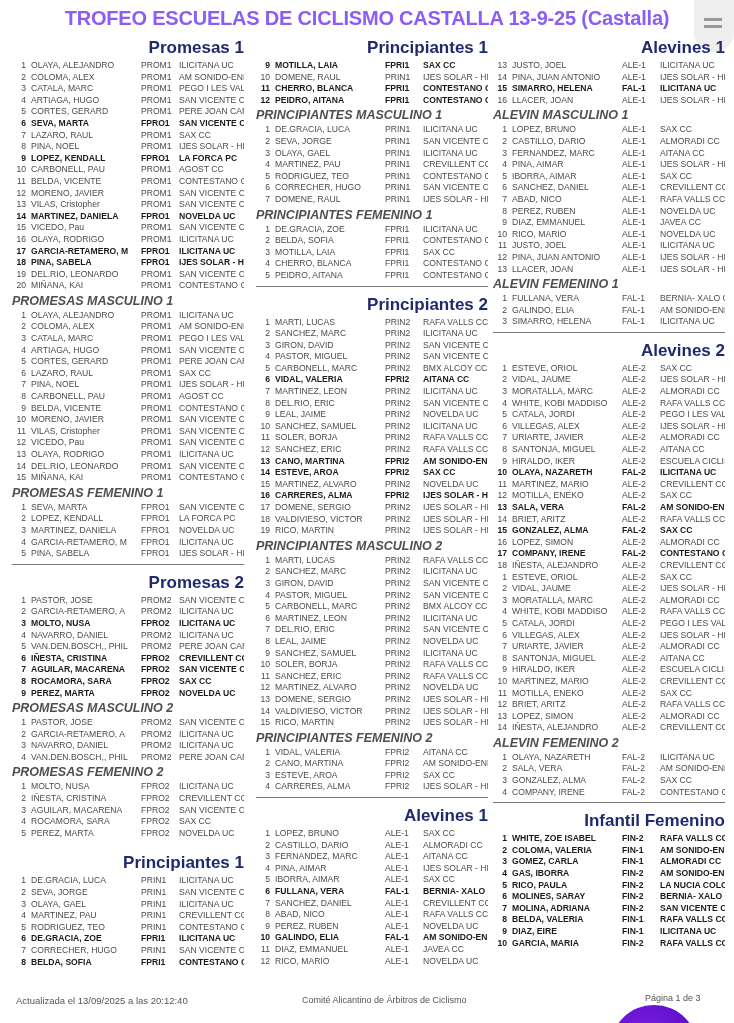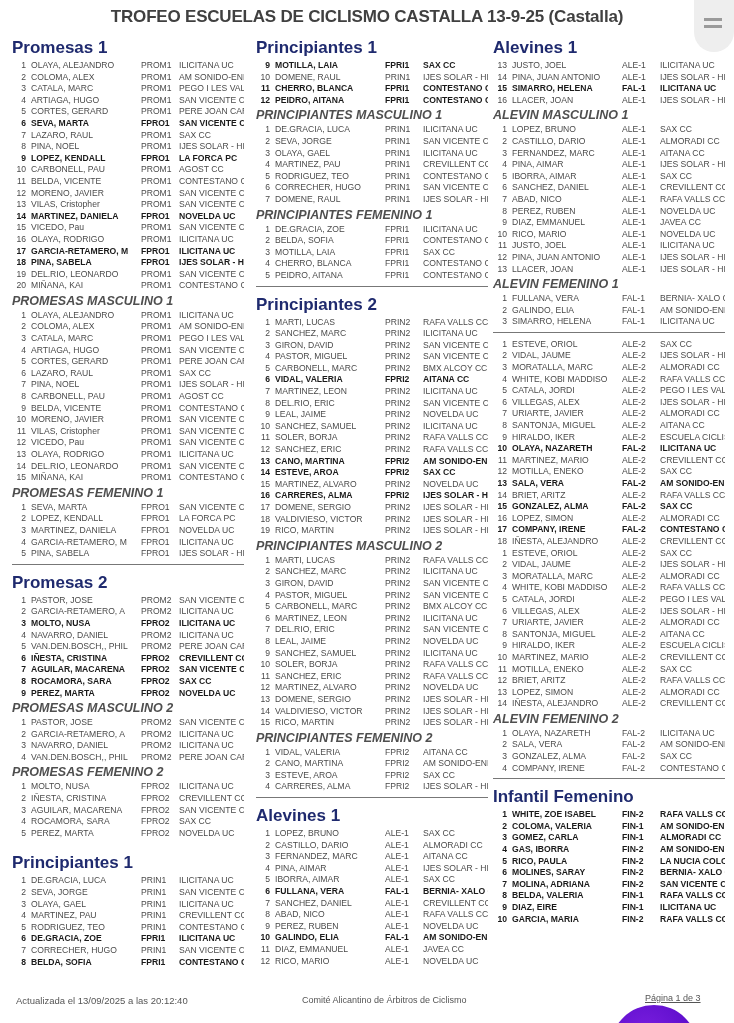--- a/index.html
+++ b/index.html
@@ -1,40 +1,40 @@
 <!DOCTYPE html>
 <html><head>
 <meta charset="utf-8">
 <style>
   html, body { margin: 0; padding: 0; background: #ffffff; }
   body { width: 734px; height: 1023px; position: relative; overflow: hidden;
          font-family: "Liberation Sans", "DejaVu Sans", sans-serif; color: #4a4a4a; }
   .title { position: absolute; left: 0; top: 7px; width: 734px; text-align: center;
-           font-weight: bold; font-size: 17px; color: #404040; letter-spacing: -0.2px; }
+           font-weight: bold; font-size: 20px; color: #8b5cf6; letter-spacing: -0.2px; }
   .menu-btn { position: absolute; right: 0; top: 0; width: 40px; height: 52px;
               background: #eeeeee; border-radius: 0 0 20px 20px; }
   .menu-btn .bar { position: absolute; left: 10px; width: 18px; height: 3px; background: #9a9a9a; }
   .col { position: absolute; top: 34px; }
   .col1 { left: 12px; width: 232px; }
   .col2 { left: 256px; width: 232px; }
   .col3 { left: 493px; width: 232px; }
-  .h1 { text-align: left; font-weight: bold; font-size: 17px; color: #1f2a6e;
+  .h1 { text-align: right; font-weight: bold; font-size: 17px; color: #1f2a6e;
         height: 24px; line-height: 24px; margin-top: 2px; }
   .h2 { text-align: left; font-weight: bold; font-style: italic; font-size: 12.5px;
         color: #4f4f4f; height: 18px; line-height: 18px; }
   .row { display: flex; height: 11.6px; line-height: 11.6px; font-size: 8.6px; white-space: nowrap; }
   .row.b { font-weight: bold; color: #1a1a1a; }
   .row .pos { width: 14px; text-align: right; padding-right: 5px; flex: none; }
   .row .name { width: 110px; flex: none; overflow: hidden; }
   .row .cat { width: 38px; flex: none; }
   .row .club { flex: 1; overflow: hidden; }
   .sep { border-top: 1.5px solid #777; margin: 4px 0 6px 0; }
   .footer-left { position: absolute; left: 16px; top: 995px; font-size: 9.5px; color: #555; }
   .footer-mid { position: absolute; left: 282px; top: 995px; font-size: 9px; color: #555; margin-left: 20px; }
-  .footer-right { position: absolute; left: 645px; top: 993px; font-size: 9px; color: #555; text-decoration: underline; }
+  .footer-right { position: absolute; left: 645px; top: 993px; font-size: 9px; color: #555; }
   .fab { position: absolute; left: 610px; top: 1005px; width: 88px; height: 88px; border-radius: 50%;
          background: radial-gradient(circle at 40% 35%, #7b1fe0, #5a0cc9 70%); }
 </style>
 </head>
 <body>
 
 <div class="title">TROFEO ESCUELAS DE CICLISMO CASTALLA  13-9-25 (Castalla)</div>
 
 <div class="menu-btn">
   <div class="bar" style="top:18px"></div>
@@ -973,20 +973,21 @@
       <span class="cat">FAL-1</span>
       <span class="club">AM SONIDO-ENE</span>
     </div>
     <div class="row">
       <span class="pos">3</span>
       <span class="name">SIMARRO, HELENA</span>
       <span class="cat">FAL-1</span>
       <span class="club">ILICITANA UC</span>
     </div>
     <div class="sep"></div>
+    <div class="h1">Alevines 2</div>
     <div class="row">
       <span class="pos">1</span>
       <span class="name">ESTEVE, ORIOL</span>
       <span class="cat">ALE-2</span>
       <span class="club">SAX CC</span>
     </div>
     <div class="row">
       <span class="pos">2</span>
       <span class="name">VIDAL, JAUME</span>
       <span class="cat">ALE-2</span>

